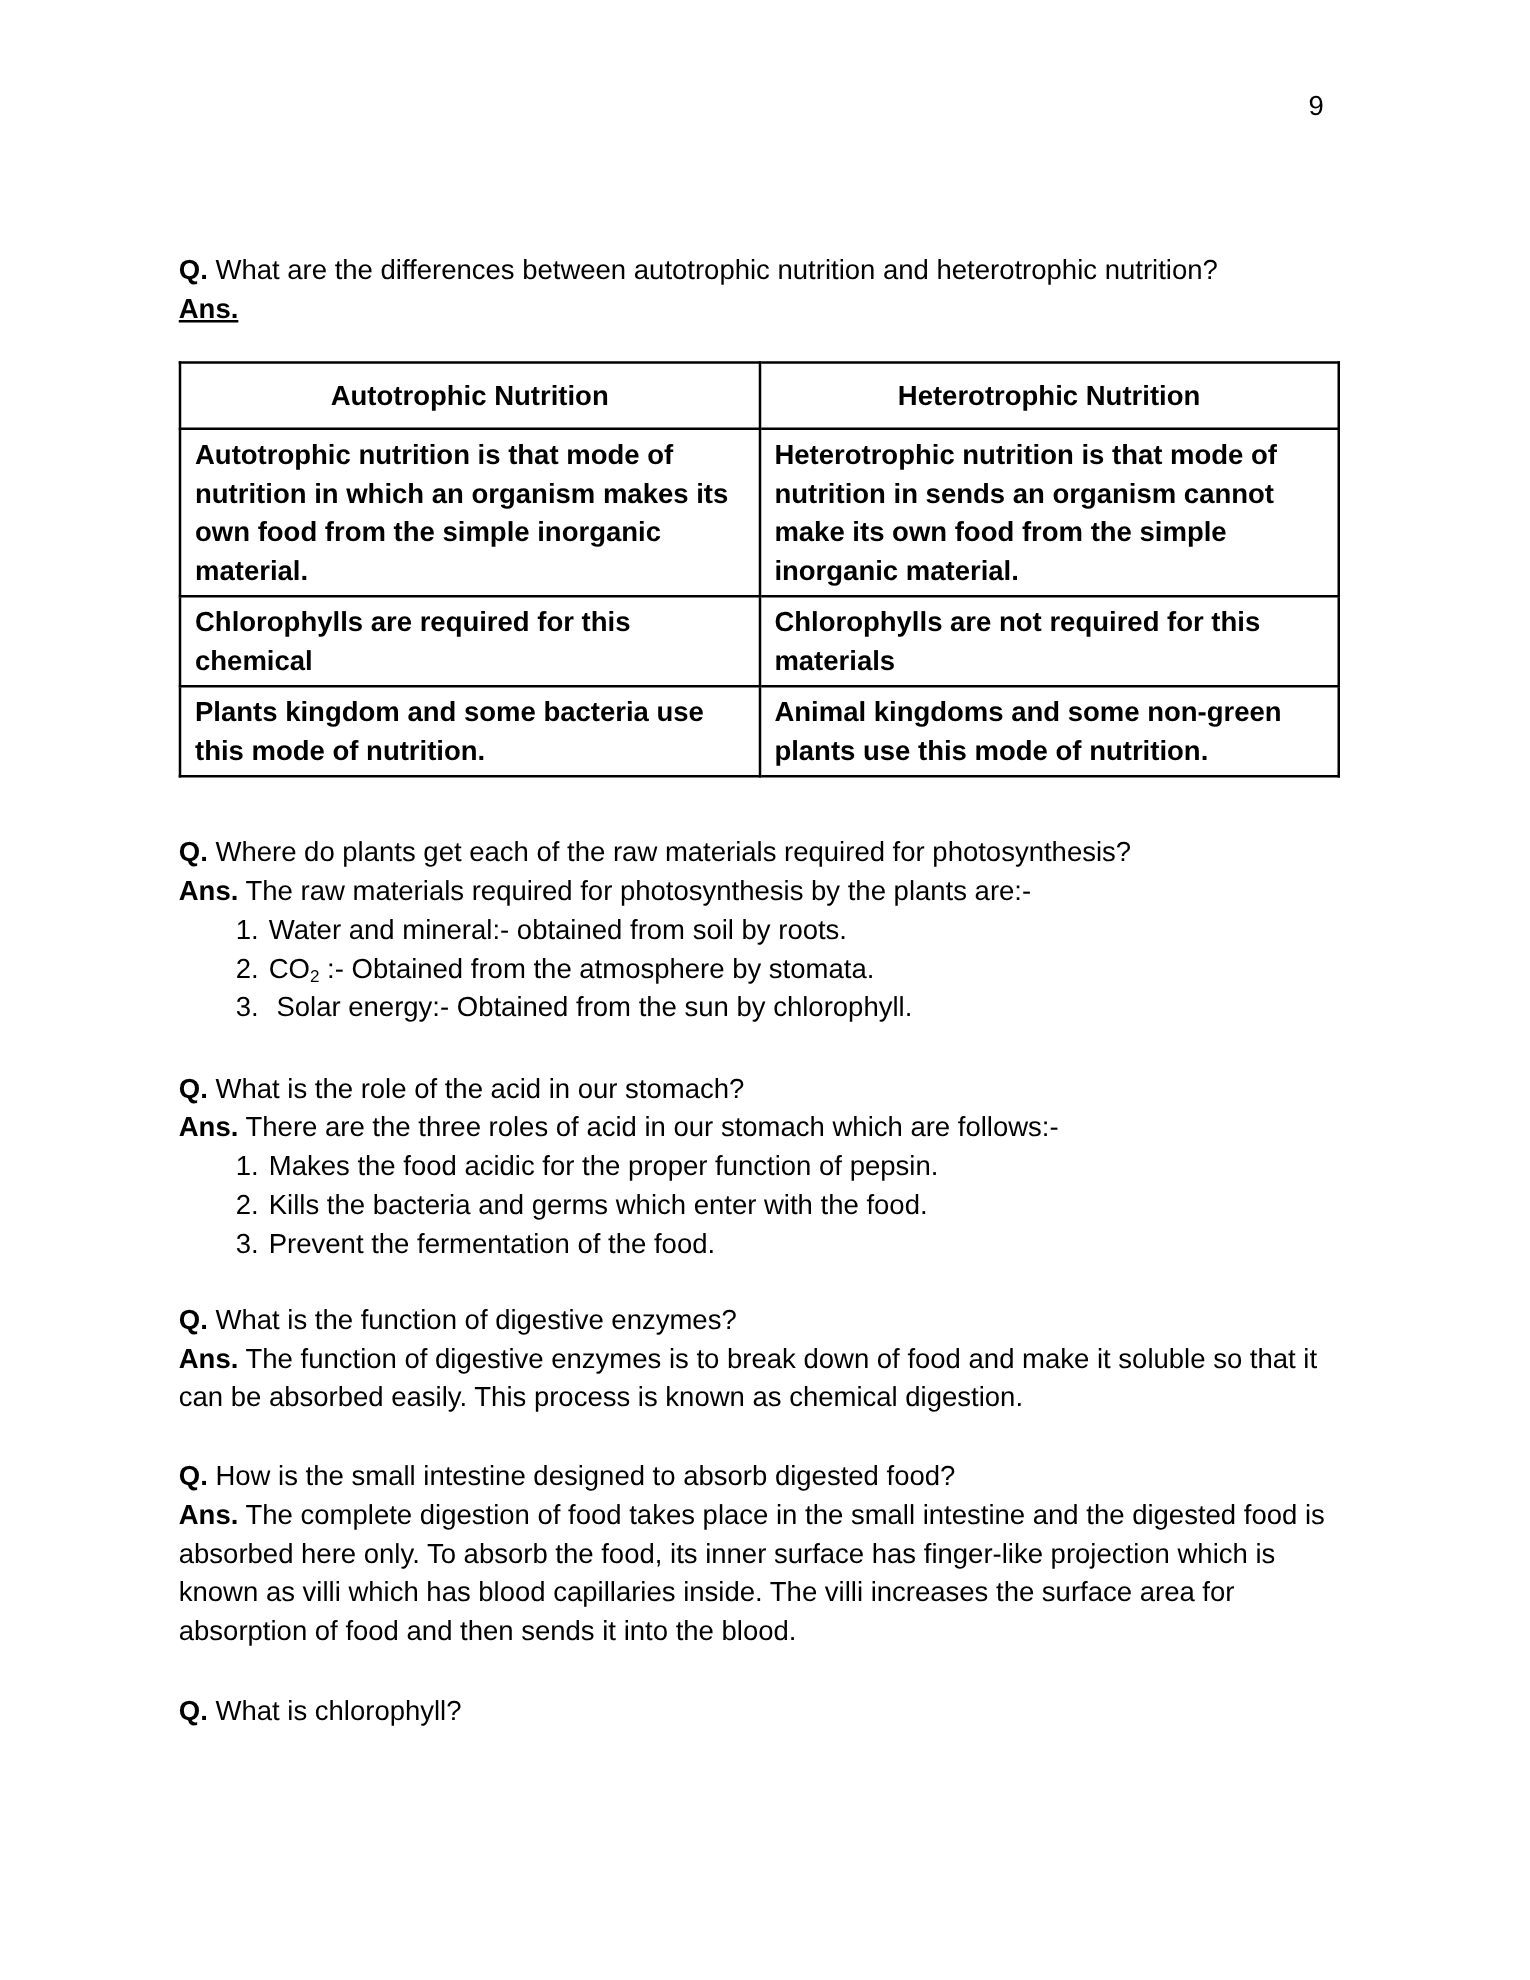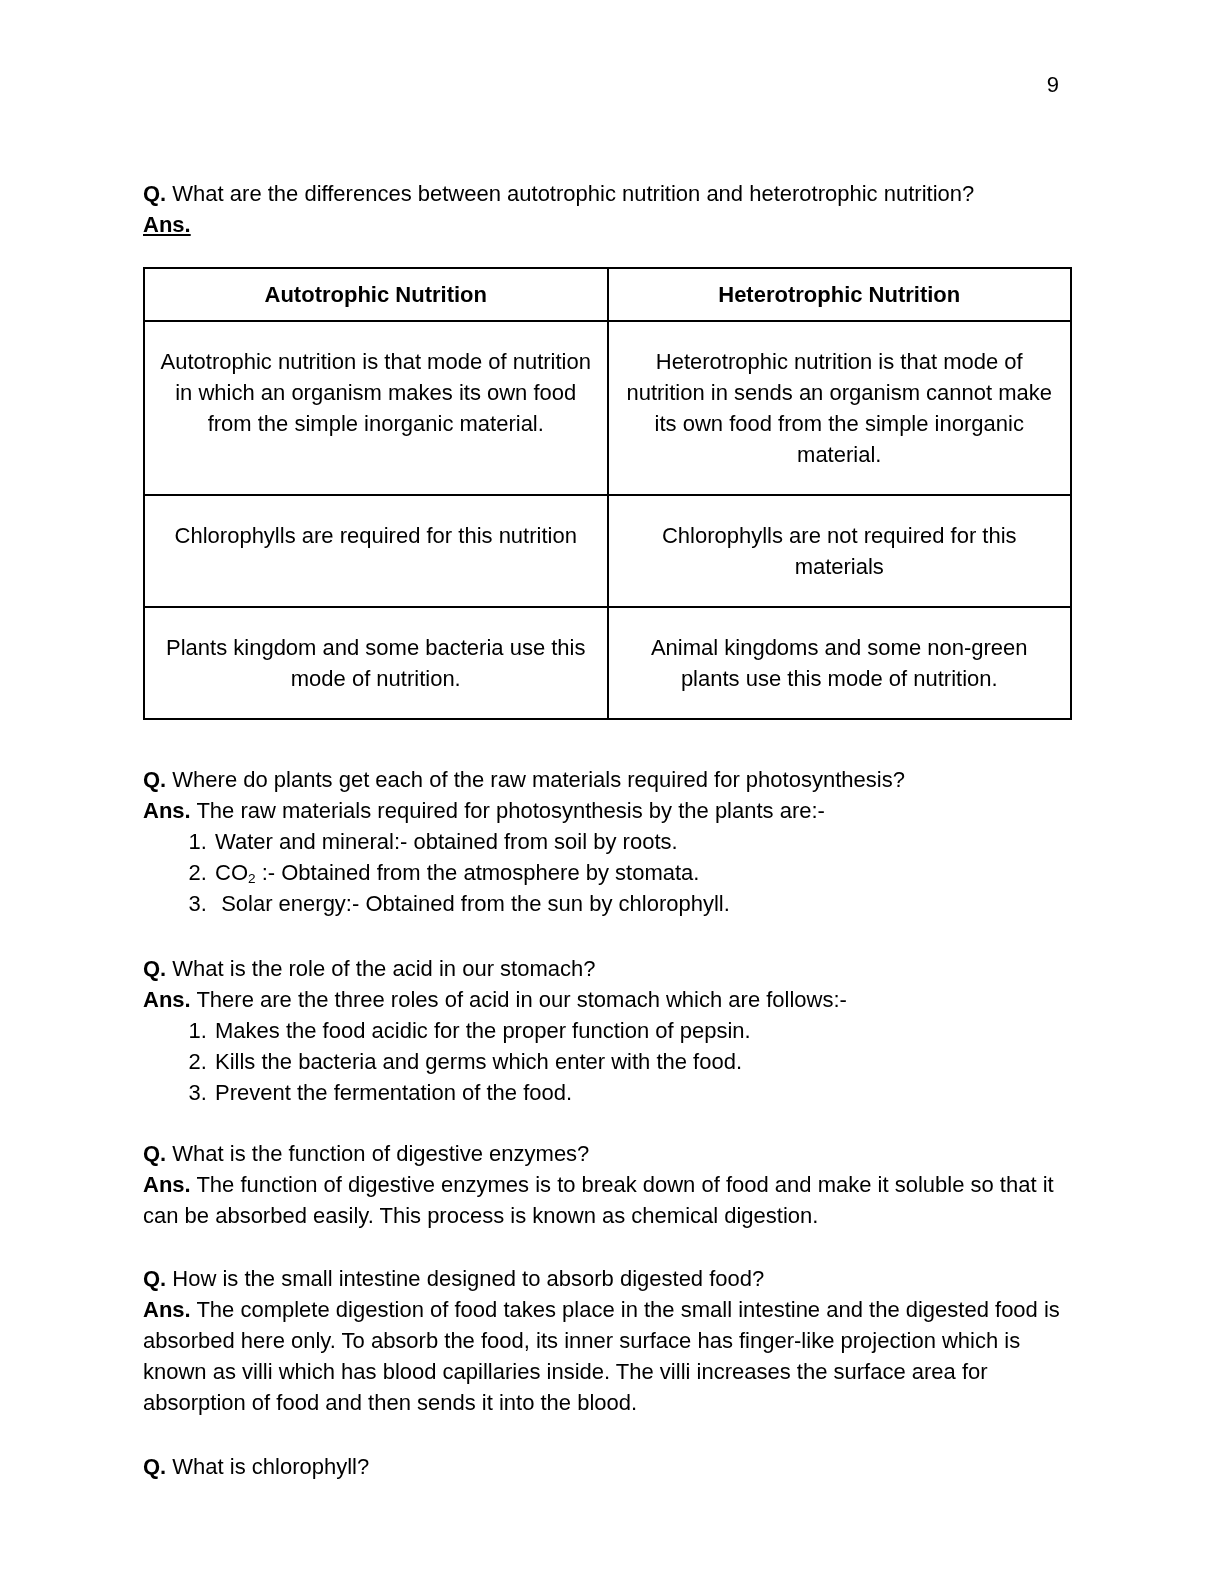--- a/index.html
+++ b/index.html
@@ -25,21 +25,21 @@
     margin-top: 69px;
     text-align: right;
     padding-right: 22px;
   }
   .b { font-weight: bold; }
   .ans-underline {
     font-weight: bold;
     text-decoration: underline;
   }
   .qa-block { margin: 0; }
-  .q1-block { margin-top: 78px; }
+  .q1-block { margin-top: 100px; }
   .q2-block { margin-top: 44px; }
   .q3-block { margin-top: 34px; }
   .q4-block { margin-top: 30px; }
   .q5-block { margin-top: 32px; }
   .q6-block { margin-top: 33px; }
 
   table.compare {
     margin-top: 27px;
     border-collapse: collapse;
     width: 929px;
@@ -52,23 +52,23 @@
     font-size: 22px;
     line-height: 31px;
     margin-left: 13px;
   }
   table.compare th {
     font-weight: bold;
     text-align: center;
     padding: 10px 11px;
   }
   table.compare td {
-    font-weight: normal;
-    text-align: center;
-    padding: 24px 11px;
+    font-weight: bold;
+    text-align: left;
+    padding: 4px 11px;
   }
 
   ol.num-list {
     margin: 0;
     padding-left: 70px;
     list-style: decimal;
   }
   ol.num-list li {
     white-space: pre-wrap;
     padding-left: 2px;
@@ -98,21 +98,21 @@
           <th>Autotrophic Nutrition</th>
           <th>Heterotrophic Nutrition</th>
         </tr>
       </thead>
       <tbody>
         <tr>
           <td>Autotrophic nutrition is that mode of nutrition in which an organism makes its own food from the simple inorganic material.</td>
           <td>Heterotrophic nutrition is that mode of nutrition in sends an organism cannot make its own food from the simple inorganic material.</td>
         </tr>
         <tr>
-          <td>Chlorophylls are required for this nutrition</td>
+          <td>Chlorophylls are required for this chemical</td>
           <td>Chlorophylls are not required for this materials</td>
         </tr>
         <tr>
           <td>Plants kingdom and some bacteria use this mode of nutrition.</td>
           <td>Animal kingdoms and some non-green plants use this mode of nutrition.</td>
         </tr>
       </tbody>
     </table>
 
     <div class="qa-block q2-block">

